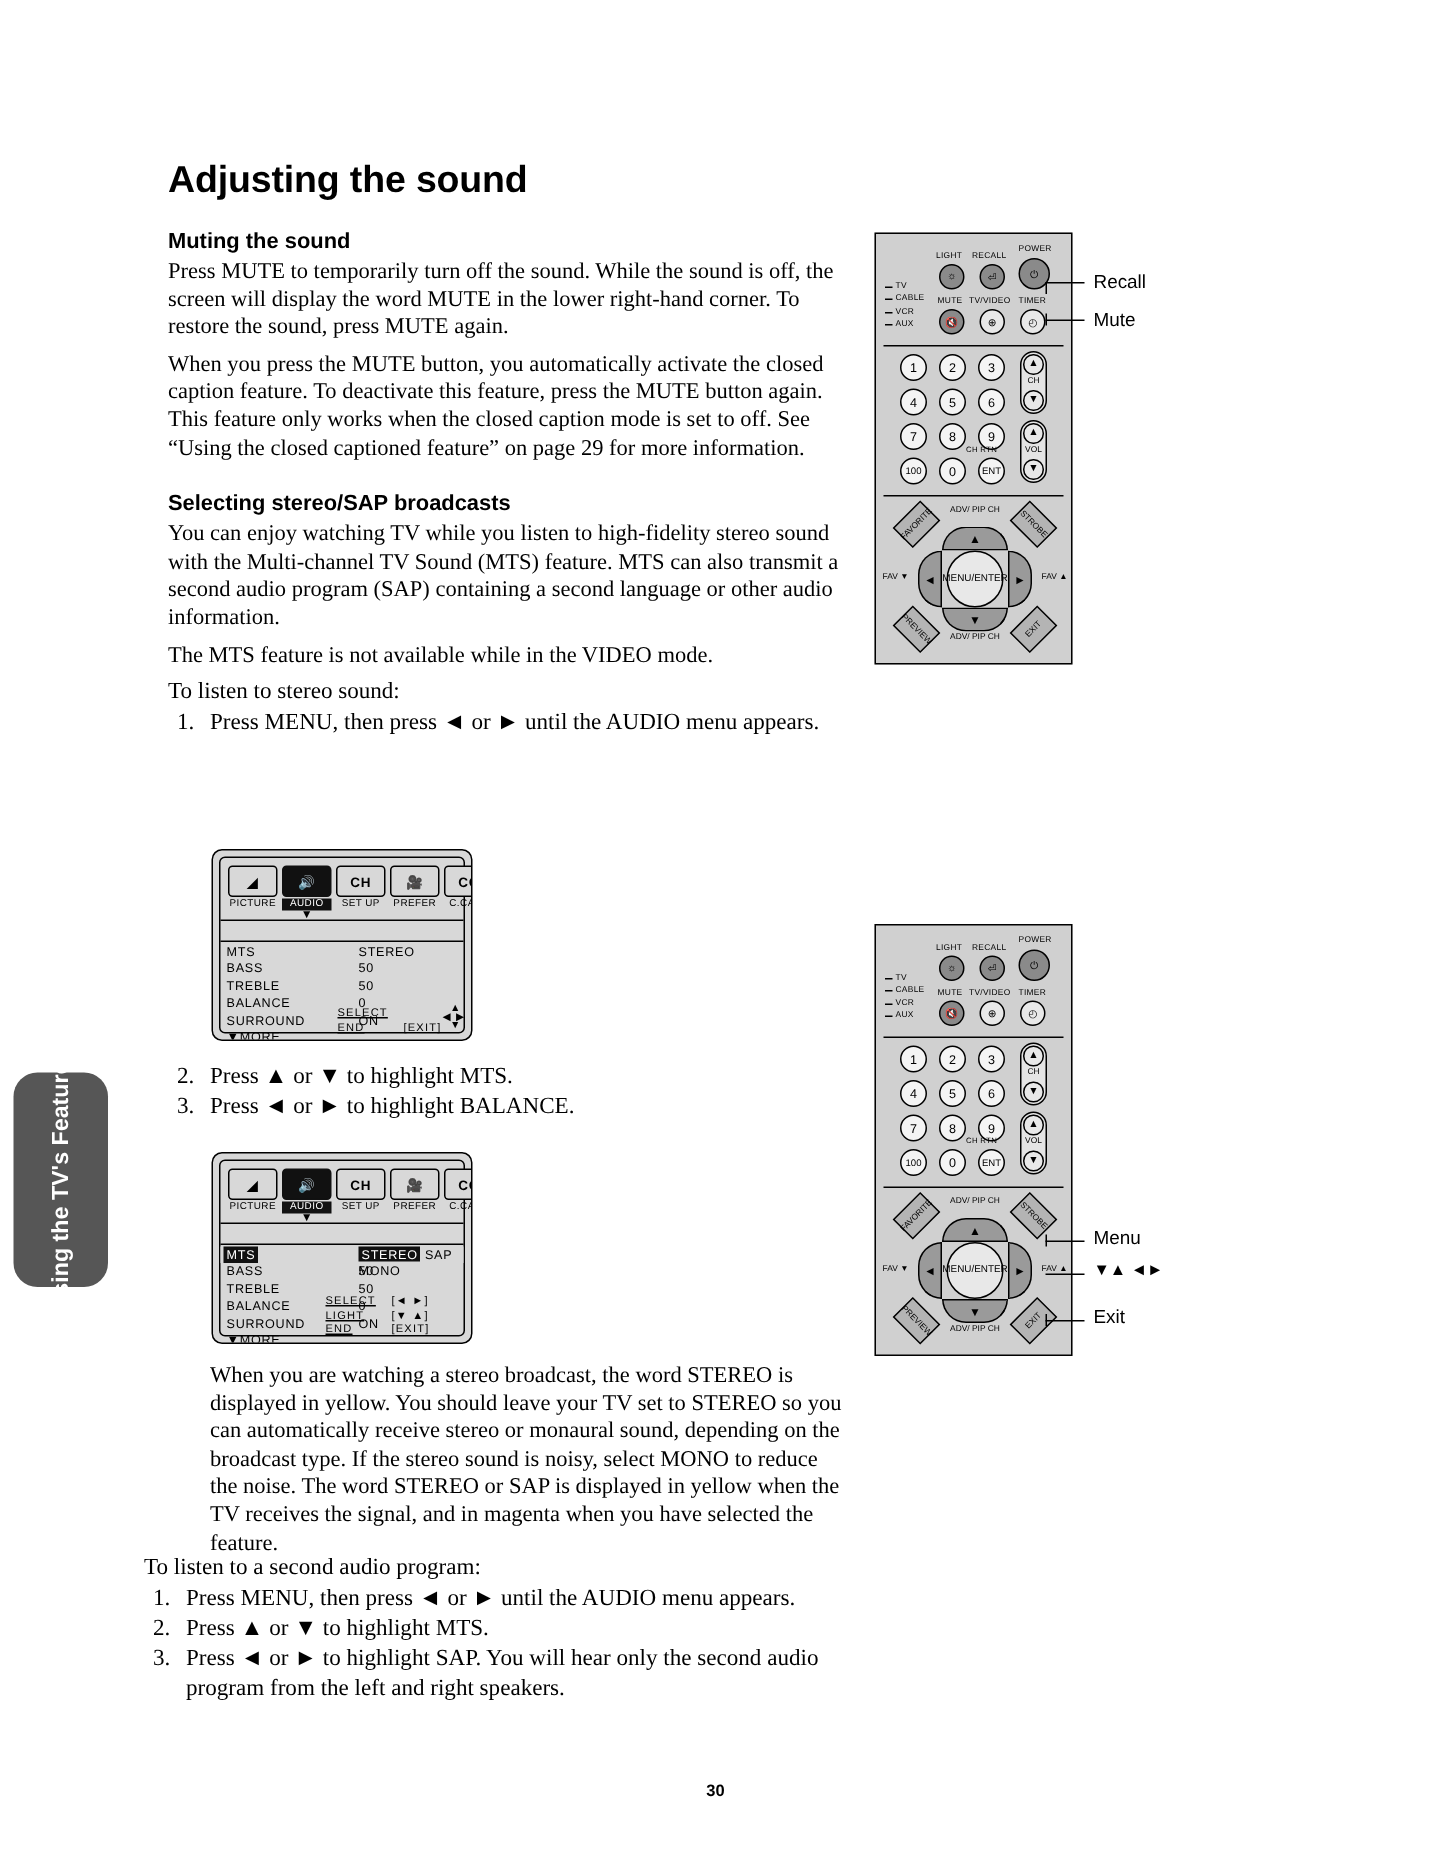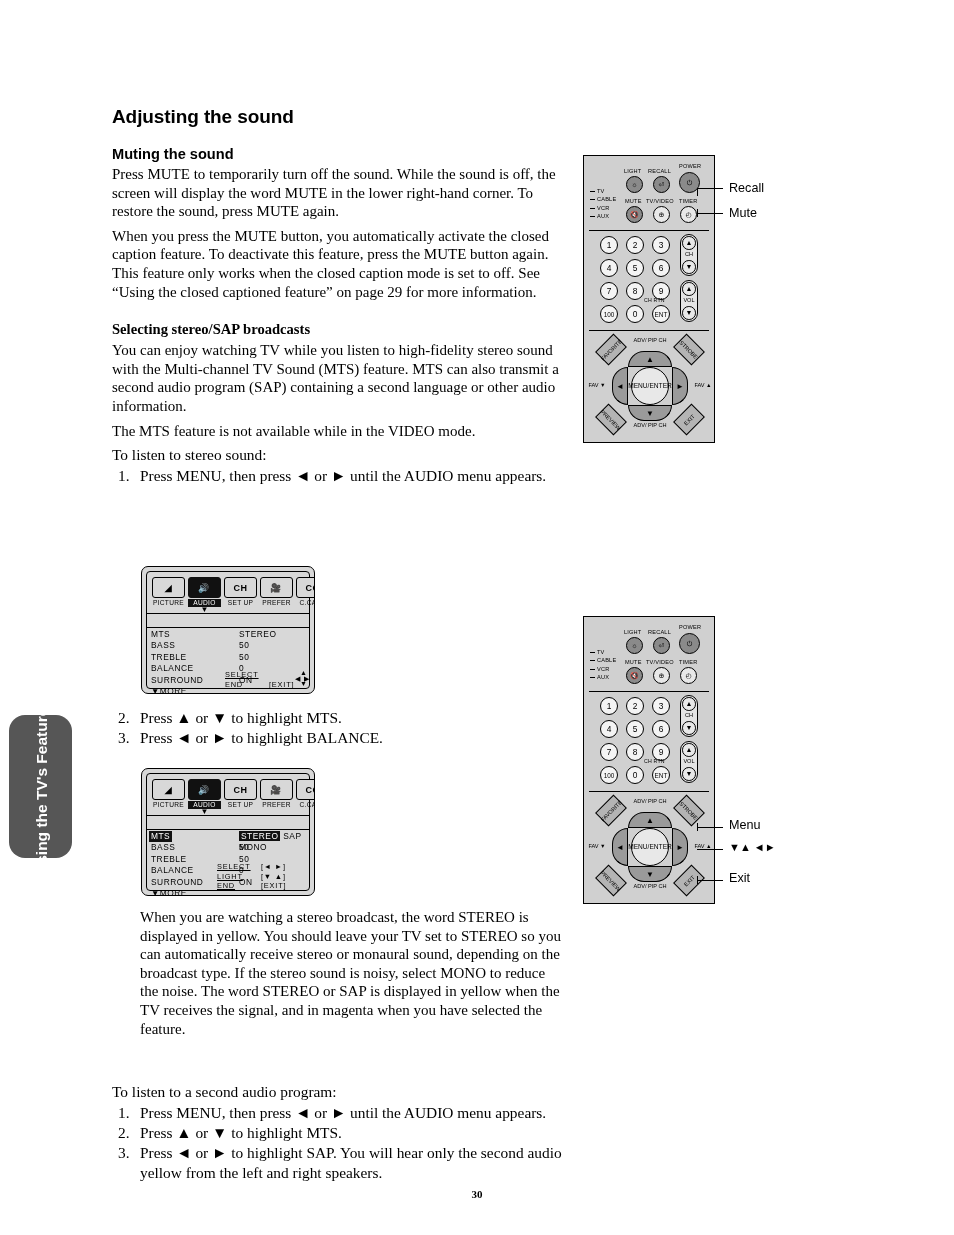--- a/index.html
+++ b/index.html
@@ -21,28 +21,28 @@
     white-space:nowrap;color:#fff;
     font-family:"Liberation Sans",sans-serif;
     font-weight:bold;font-size:15.5px;line-height:19px;
     text-align:center;
   }
 
   
   .col{position:absolute;left:112px;top:0;width:452px;}
   h1.title{
     font-family:"Liberation Sans",sans-serif;font-weight:bold;
-    font-size:19px;margin:0;padding:106px 0 0 0;letter-spacing:-0.1px;
+    font-size:25px;margin:0;padding:106px 0 0 0;letter-spacing:-0.1px;
   }
   h2.sub{
     font-family:"Liberation Sans",sans-serif;font-weight:bold;
     font-size:14.6px;margin:0;padding:18px 0 3px 0;
   }
   h2.sub2{
-    font-family:Liberation Serif, serif;font-weight:bold;
+    font-family:Liberation Sans, sans-serif;font-weight:bold;
     font-size:14.6px;margin:0;padding:14px 0 3px 0;
   }
   p.body{
     font-size:15px;line-height:18.6px;margin:0 0 6px 0;text-align:left;
   }
   .lead{font-size:15.4px;line-height:18.6px;margin:0 0 1px 0;}
   ol.steps{margin:0;padding:0;list-style:none;}
   ol.steps li{
     font-size:15.4px;line-height:19.4px;
     padding-left:28px;position:relative;margin-bottom:1px;
@@ -154,21 +154,21 @@
   
   .callout-label{
     position:absolute;font-family:"Liberation Sans",sans-serif;
     font-size:12.6px;color:#000;white-space:nowrap;
   }
   .leader{position:absolute;background:#000;height:1px;}
   .leader-v{position:absolute;background:#000;width:1px;}
 
   .pagenum{
     position:absolute;left:0;right:0;top:1188px;text-align:center;
-    font-family:Liberation Serif, serif;font-weight:bold;font-size:11px;color:#000;
+    font-family:Liberation Sans, sans-serif;font-weight:bold;font-size:11px;color:#000;
   }
 </style>
 </head>
 <body>
 
 <div class="page">
 
   <div class="side-tab">
     <div class="vtext"><span>Using the TV's Features</span></div>
   </div>
@@ -319,26 +319,26 @@
           <div><span class="fk">SELECT</span><span>[◄ ►]</span></div>
           <div><span class="fk">LIGHT</span><span>[▼ ▲]</span></div>
           <div><span class="fk">END</span><span>[EXIT]</span></div>
         </div>
     </div>
   </div>
 
   <div style="position:absolute;left:140px;top:908px;width:424px;">
     <p class="body">When you are watching a stereo broadcast, the word STEREO is displayed in yellow. You should leave your TV set to STEREO so you can automatically receive stereo or monaural sound, depending on the broadcast type. If the stereo sound is noisy, select MONO to reduce the noise. The word STEREO or SAP is displayed in yellow when the TV receives the signal, and in magenta when you have selected the feature.</p>
   </div>
-  <div style="position:absolute;left:112px;top:1036px;width:452px;margin-top:47px;">
+  <div style="position:absolute;left:96px;top:1036px;width:452px;">
     <p class="lead">To listen to a second audio program:</p>
     <ol class="steps">
       <li><span class="num">1.</span><span>Press MENU, then press ◄ or ► until the AUDIO menu appears.</span></li>
       <li><span class="num">2.</span><span>Press ▲ or ▼ to highlight MTS.</span></li>
-      <li><span class="num">3.</span><span>Press ◄ or ► to highlight SAP. You will hear only the second audio yellow from the left and right speakers.</span></li>
+      <li><span class="num">3.</span><span>Press ◄ or ► to highlight SAP. You will hear only the second audio program from the left and right speakers.</span></li>
     </ol>
   </div>
 
   <div class="remote topround" id="remote1" style="left:583px;top:155px;height:288px;">
       <div class="rm-label" style="left:40px;top:12px;">LIGHT</div>
       <div class="rm-label" style="left:64px;top:12px;">RECALL</div>
       <div class="rm-label" style="left:95px;top:7px;">POWER</div>
       <div class="rm-label" style="left:41px;top:42px;">MUTE</div>
       <div class="rm-label" style="left:62px;top:42px;">TV/VIDEO</div>
       <div class="rm-label" style="left:95px;top:42px;">TIMER</div>

